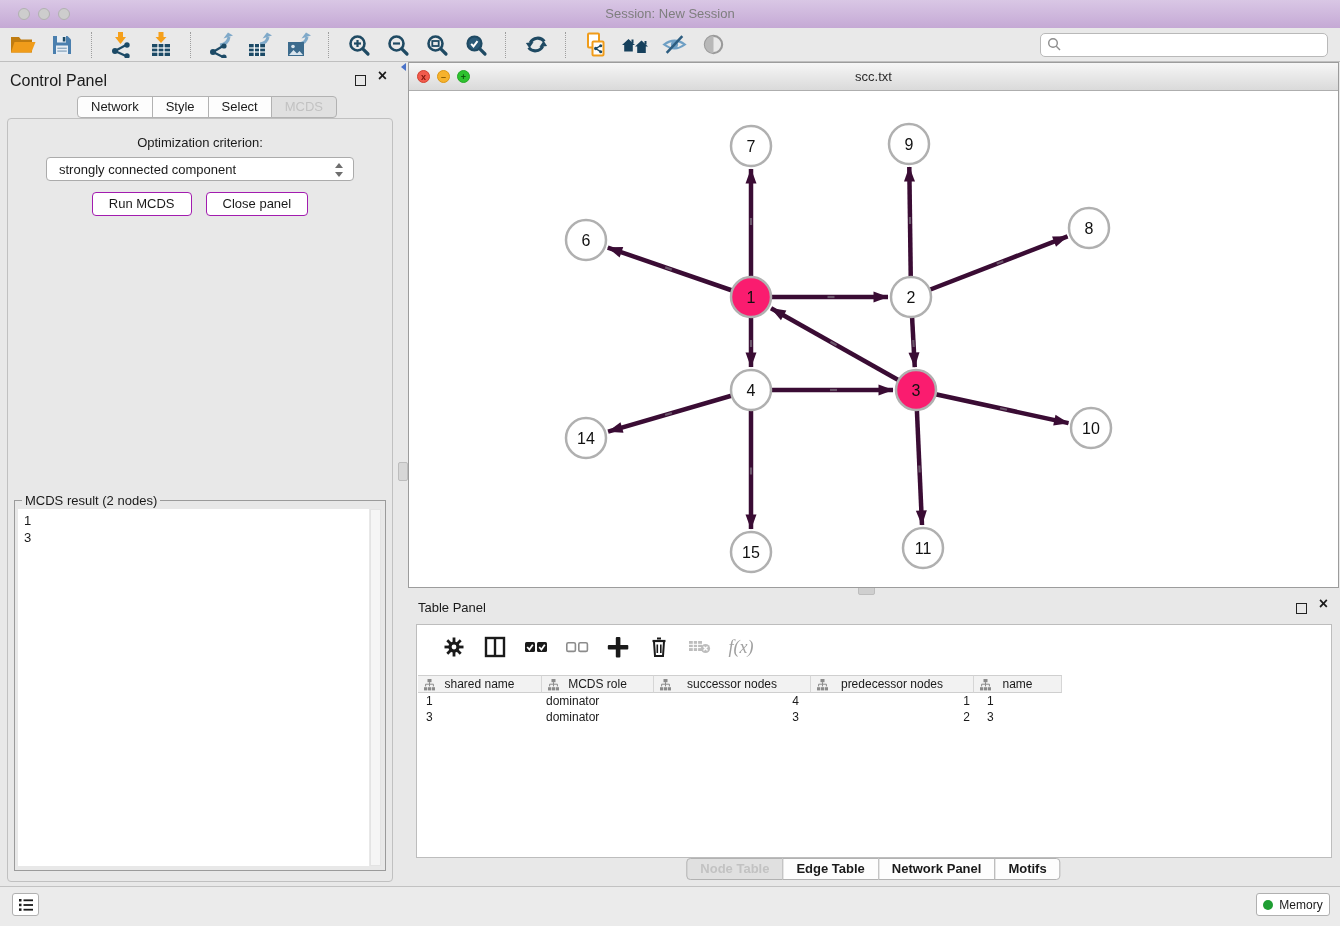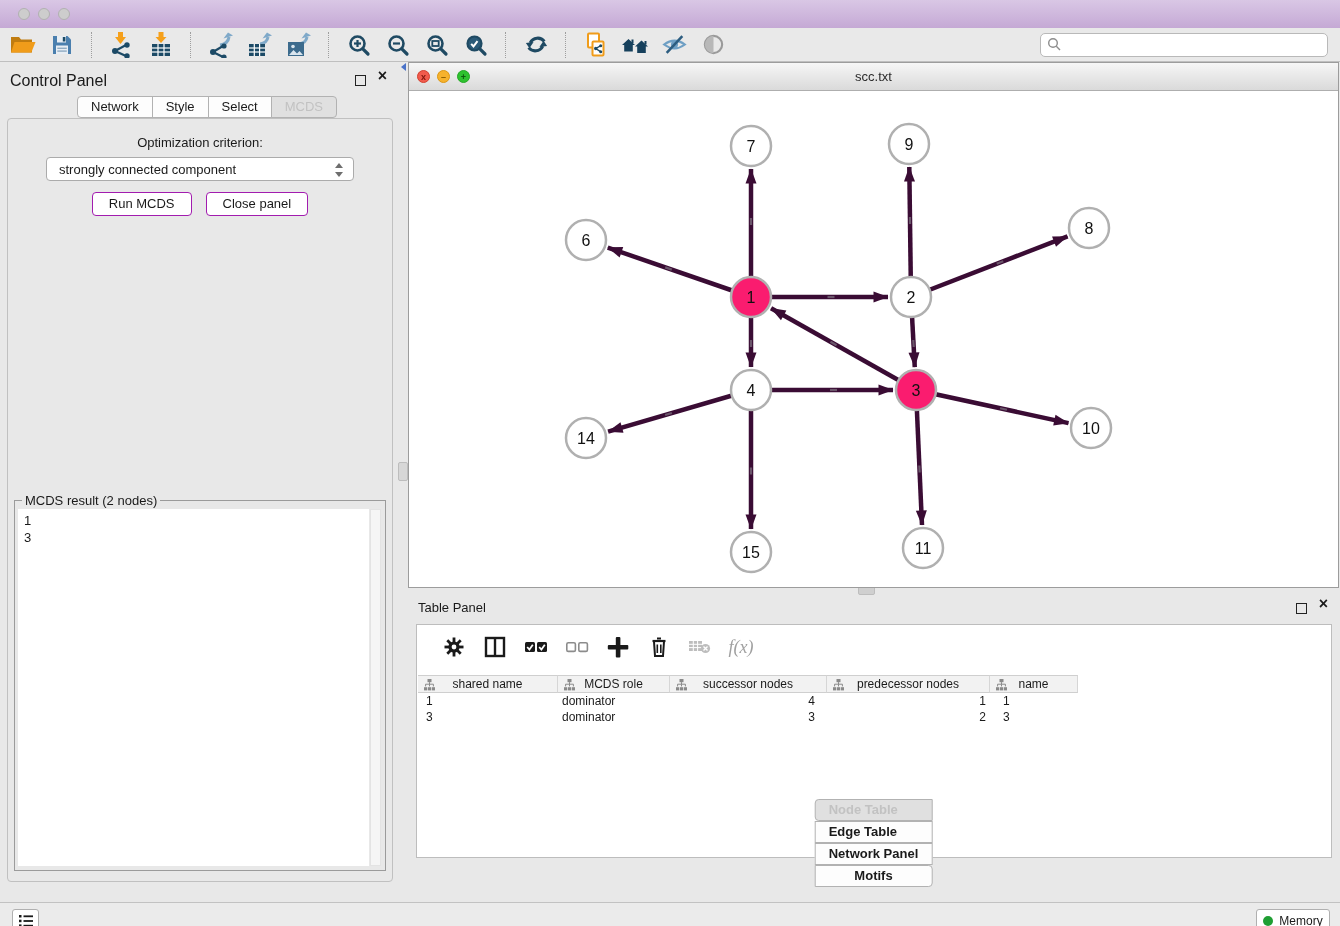--- a/index.html
+++ b/index.html
@@ -21,21 +21,21 @@
   .searchbox input{border:none;outline:none;flex:1;height:18px;font-size:12px;background:transparent;}
   
   .control-panel{position:absolute;left:0;top:63px;width:400px;height:827px;}
   .cp-title{position:absolute;left:10px;top:9px;font-size:16px;}
   .float-ico{position:absolute;width:9px;height:9px;border:1.6px solid #222;top:12px;}
   .close-x{position:absolute;top:5px;font-size:16px;font-weight:bold;line-height:16px;}
   .cp-tabs{position:absolute;left:78px;top:33px;display:flex;}
   .cp-tab,.tp-tab{height:20px;line-height:20px;padding:0 13px;font-size:13px;background:#fdfdfd;
     border:1px solid #b2b2b2;margin-left:-1px;}
   .cp-tab:first-child,.tp-tab:first-child{border-radius:4px 0 0 4px;}
-  .cp-tab:last-child,.tp-tab:last-child{border-radius:0 4px 4px 0;text-align:center;}
+  .cp-tab:last-child,.tp-tab:last-child{border-radius:0 4px 4px 0;}
   .cp-tab.active,.tp-tab.active{background:#e0e0e0;color:#c2c2c2;}
   .cp-box{position:absolute;left:7px;right:7px;top:55px;bottom:8px;background:#e8e8e8;
     border:1px solid #c0c0c0;border-radius:4px;}
   .opt-label{position:absolute;left:0;right:0;top:16px;text-align:center;font-size:13px;}
   .select{position:absolute;left:38px;right:38px;top:38px;height:24px;background:#fff;border:1px solid #ababab;
     border-radius:4px;font-size:13px;display:flex;align-items:center;padding-left:12px;box-sizing:border-box;}
   .spin{position:absolute;right:9px;top:4px;width:10px;height:16px;}
   .spin:before,.spin:after{content:"";position:absolute;left:1px;border-left:4.5px solid transparent;border-right:4.5px solid transparent;}
   .spin:before{top:1px;border-bottom:5px solid #6e6e6e;}
   .spin:after{bottom:1px;border-top:5px solid #6e6e6e;}
@@ -70,42 +70,43 @@
   .tp-content{position:absolute;left:8px;right:8px;top:29px;bottom:32px;background:#fff;border:1px solid #bdbdbd;}
   .tp-toolbar{position:absolute;left:24px;top:8px;display:flex;align-items:center;gap:15px;height:28px;}
   .tico{width:26px;height:26px;display:flex;align-items:center;justify-content:center;}
   .fx{font-family:"Liberation Serif",serif;font-style:italic;font-size:18px;color:#a0a0a0;}
   .tbl{position:absolute;left:1px;top:50px;}
   .tr{display:flex;height:16px;}
   .th{background:#f2f2f2;border-top:1px solid #cfcfcf;border-bottom:1px solid #cfcfcf;border-right:1px solid #d6d6d6;
     height:18px;box-sizing:border-box;font-size:12px;display:flex;align-items:center;justify-content:center;position:relative;}
   .th .hier{position:absolute;left:6px;top:3px;}
   .td{font-size:12px;line-height:16px;box-sizing:border-box;white-space:nowrap;}
-  .c0{width:140px;} .c1{width:112px;} .c2{width:157px;} .c3{width:163px;} .c4{width:88px;}
+  .c0{width:124px;} .c1{width:112px;} .c2{width:157px;} .c3{width:163px;} .c4{width:88px;}
   .td.c0{padding-left:8px;} .td.c1{padding-left:4px;}
   .td.c2{text-align:right;padding-right:12px;} .td.c3{text-align:right;padding-right:4px;}
   .td.c4{padding-left:13px;}
-  .tp-tabs{position:absolute;bottom:3px;left:50%;transform:translateX(-50%);display:flex;flex-direction:column;}
+  .tp-tabs{position:absolute;bottom:10px;left:50%;transform:translateX(-50%);display:flex;}
   .tp-tab{font-weight:bold;}
   
-  .statusbar{position:absolute;left:0;bottom:0;width:100%;height:24px;background:#ebebeb;border-top:1px solid #c2c2c2;box-sizing:border-box;}
+  .statusbar{position:absolute;left:0;bottom:0;width:100%;height:40px;background:#ebebeb;border-top:1px solid #c2c2c2;box-sizing:border-box;}
   .sb-btn{position:absolute;top:6px;height:23px;background:#fff;border:1px solid #b0b0b0;border-radius:3px;
     display:flex;align-items:center;justify-content:center;box-sizing:border-box;}
   .mem-dot{width:10px;height:10px;border-radius:50%;background:#1f9e33;margin-right:6px;}
   .mem-label{font-size:12px;}
 </style>
 </head>
 <body>
 
 <div id="app">
 
   <div class="titlebar">
     <span class="tl-dot" style="left:18px"></span>
     <span class="tl-dot" style="left:38px"></span>
     <span class="tl-dot" style="left:58px"></span>
+    <div class="win-title">Session: New Session</div>
   </div>
 
   <div class="toolbar">
     <div class="tbtn">
       <svg width="26" height="24" viewBox="0 0 26 24">
           <path d="M1 4h8l2 2.5h11v13H1z" fill="#c07c10"></path>
           <path d="M4.5 9h21l-4.2 10.5H1z" fill="#f09c1a"></path>
         </svg>
     </div>
     <div class="tbtn">

